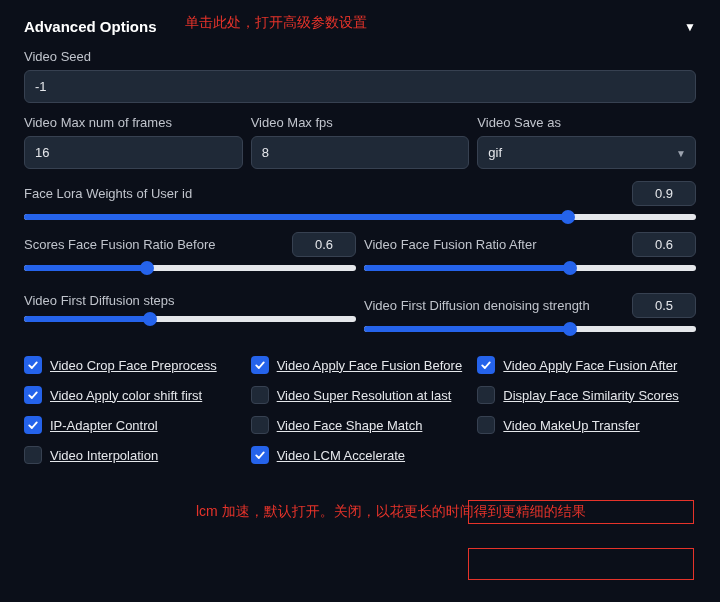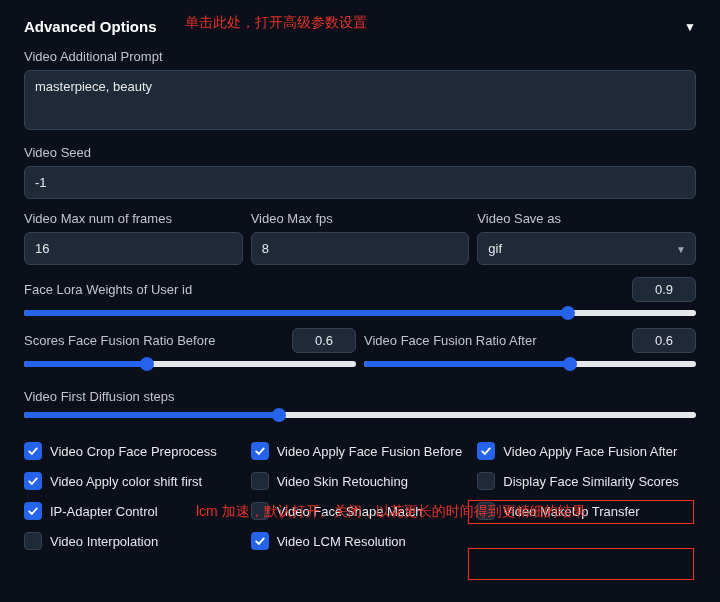--- a/index.html
+++ b/index.html
@@ -144,42 +144,39 @@
     background: #2563eb;
   }
   .cbox.unchecked {
     background: #1f2937;
     border: 1px solid #374151;
   }
   .cbox svg { width: 12px; height: 12px; }
   .check-label {
     color: #e5e7eb;
     font-size: 13px;
+    text-decoration: underline;
   }
   .red-box {
     border: 1px solid #e6332a;
     position: absolute;
     pointer-events: none;
   }
 </style>
 </head>
 <body>
 
 <div class="panel">
 
   <div class="header">
     <span class="header-title">Advanced Options</span>
     <span class="caret">▼</span>
   </div>
   <div class="anno-red" style="top:14px; left:185px;">单击此处，打开高级参数设置</div>
 
-  <div class="field">
-    <span class="label">Video Additional Prompt</span>
-    <textarea class="text-input" style="">masterpiece, beauty</textarea>
-  </div>
 
   <div class="field">
     <span class="label">Video Seed</span>
     <input class="text-input" value="-1" style="">
   </div>
 
   <div class="row field">
     <div class="col">
       <span class="label">Video Max num of frames</span>
       <input class="text-input" value="16" style="">
@@ -234,20 +231,30 @@
   <div class="row field">
     <div class="slider-half">
       <div class="slider-row">
         <span class="label">Video First Diffusion steps</span>
       </div>
       <div class="slider-track">
         <div class="slider-fill" style="width: 38%;"></div>
         <div class="slider-thumb" style="left: 38%;"></div>
       </div>
     </div>
+    <div class="slider-half">
+      <div class="slider-row">
+        <span class="label">Video First Diffusion denoising strength</span>
+        <div class="num-box">0.5</div>
+      </div>
+      <div class="slider-track">
+        <div class="slider-fill" style="width: 62%;"></div>
+        <div class="slider-thumb" style="left: 62%;"></div>
+      </div>
+    </div>
   </div>
 
   <div class="check-grid">
     <div class="check-item">
         <span class="cbox checked">
           <svg viewBox="0 0 16 16">
             <path d="M3 8.5 L6.5 12 L13 4.5" stroke="#fff" stroke-width="2.5" fill="none" stroke-linecap="round" stroke-linejoin="round"></path>
           </svg>
         </span>
         <span class="check-label">Video Crop Face Preprocess</span>
@@ -272,21 +279,21 @@
     <div class="check-item">
         <span class="cbox checked">
           <svg viewBox="0 0 16 16">
             <path d="M3 8.5 L6.5 12 L13 4.5" stroke="#fff" stroke-width="2.5" fill="none" stroke-linecap="round" stroke-linejoin="round"></path>
           </svg>
         </span>
         <span class="check-label">Video Apply color shift first</span>
       </div>
     <div class="check-item">
         <span class="cbox unchecked"></span>
-        <span class="check-label">Video Skin Retouching</span>
+        <span class="check-label">Video Super Resolution at last</span>
       </div>
 
     <div class="check-item">
         <span class="cbox unchecked"></span>
         <span class="check-label">Display Face Similarity Scores</span>
       </div>
     <div class="check-item">
         <span class="cbox checked">
           <svg viewBox="0 0 16 16">
             <path d="M3 8.5 L6.5 12 L13 4.5" stroke="#fff" stroke-width="2.5" fill="none" stroke-linecap="round" stroke-linejoin="round"></path>
@@ -306,21 +313,21 @@
     <div class="check-item">
         <span class="cbox unchecked"></span>
         <span class="check-label">Video Interpolation</span>
       </div>
     <div class="check-item">
         <span class="cbox checked">
           <svg viewBox="0 0 16 16">
             <path d="M3 8.5 L6.5 12 L13 4.5" stroke="#fff" stroke-width="2.5" fill="none" stroke-linecap="round" stroke-linejoin="round"></path>
           </svg>
         </span>
-        <span class="check-label">Video LCM Resolution</span>
+        <span class="check-label">Video LCM Accelerate</span>
       </div>
   </div>
 
   <div class="anno-red" style="top:503px; left:196px;">lcm 加速，默认打开。关闭，以花更长的时间得到更精细的结果</div>
   <div class="red-box" style="top:500px; left:468px; width:226px; height:24px;"></div>
   <div class="red-box" style="top:548px; left:468px; width:226px; height:32px;"></div>
 
 </div>
 
 </body></html>

